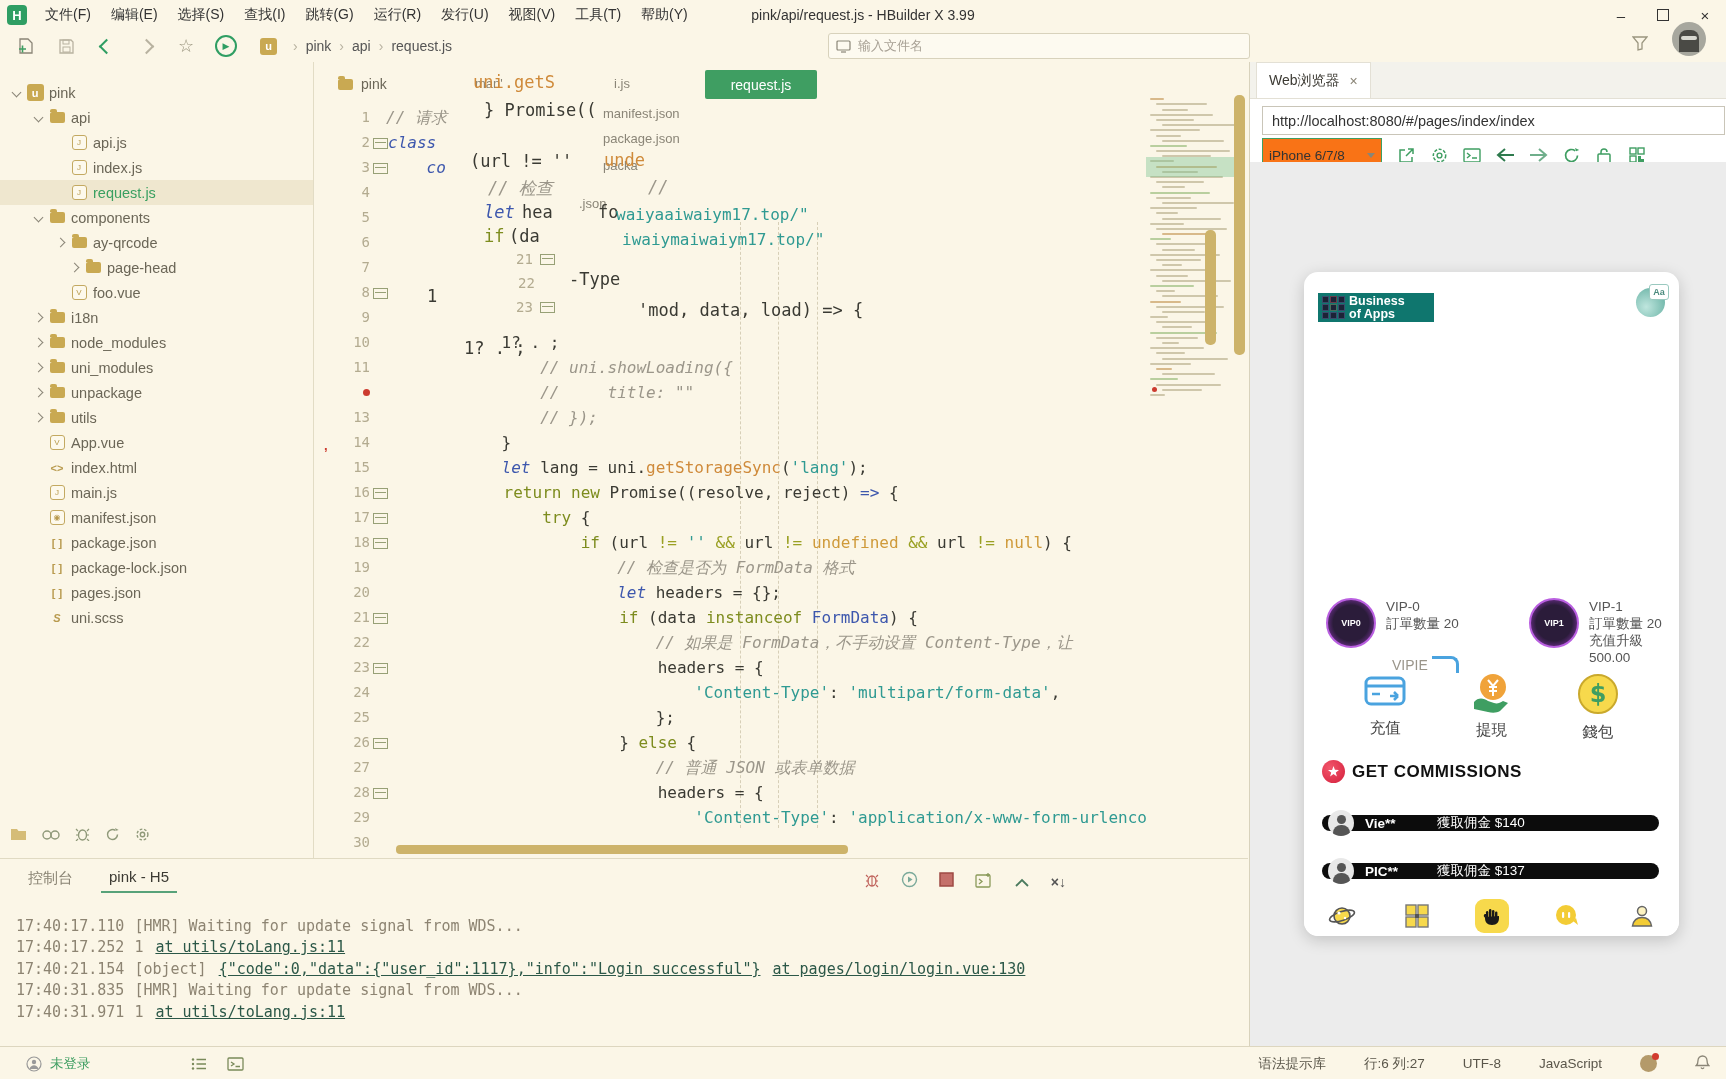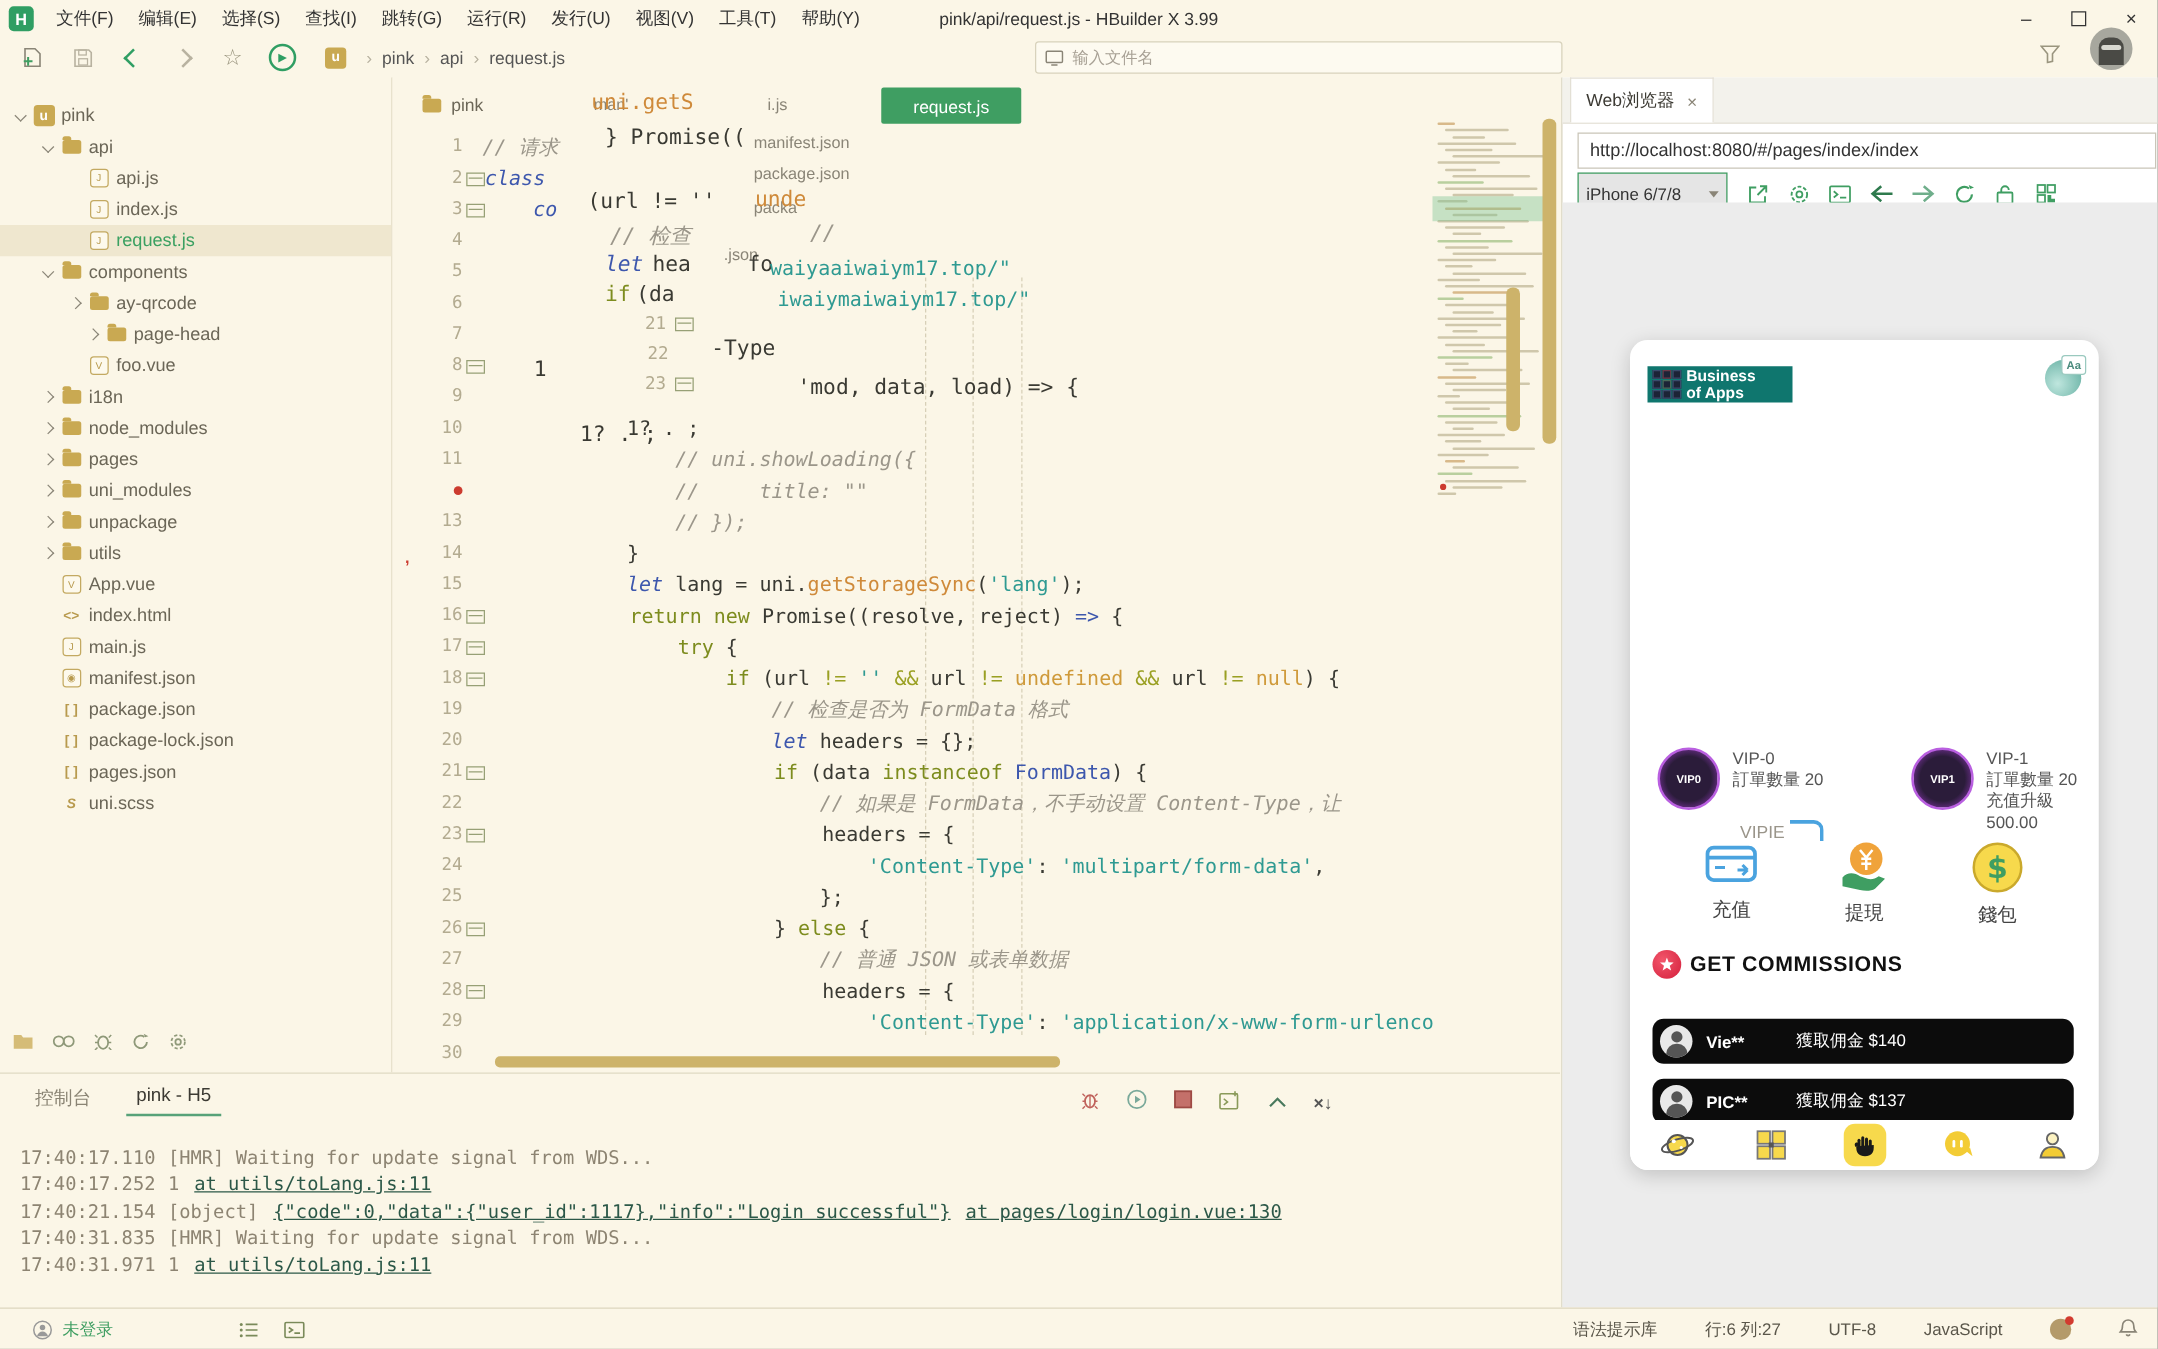--- a/index.html
+++ b/index.html
@@ -96,21 +96,21 @@
   .log-time{margin-right:10px;}
   .log-part{margin-right:12px;}
   .log-link{color:#2c5848;text-decoration:underline;cursor:pointer;}
   
   #webpanel{position:absolute;left:1249px;top:62px;width:477px;height:984px;background:#fff;border-left:1px solid #d8d2bc;}
   #web-tabstrip{position:absolute;left:0;top:0;width:100%;height:36px;background:#f3f2ec;border-bottom:1px solid #e3e0d5;}
   #web-tab{position:absolute;left:6px;top:0;height:35px;background:#fff;border:1px solid #e3e0d5;border-bottom:none;display:flex;align-items:center;padding:0 12px;font-size:14px;color:#3c3a33;gap:10px;}
   #web-tab .x{color:#8a8577;font-size:14px;}
   #url-bar{position:absolute;left:12px;top:44px;width:452px;height:27px;border:1px solid #c9c5b8;background:#fff;display:flex;align-items:center;padding-left:9px;font-size:14.5px;color:#333;}
   #device-row{position:absolute;left:12px;top:80px;width:452px;height:26px;display:flex;align-items:center;}
-  #device-select{width:106px;height:24px;border:1.5px solid #3f9e62;display:flex;align-items:center;justify-content:space-between;padding:4px 6px;font-size:13.5px;color:#333;background:#e5e5e5;}
+  #device-select{width:106px;height:24px;border:1.5px solid #3f9e62;display:flex;align-items:center;justify-content:space-between;padding:4px 6px;font-size:13.5px;color:#333;background:#f97316;}
   #device-select .dd{width:0;height:0;border-left:4px solid transparent;border-right:4px solid transparent;border-top:5px solid #8a8577;}
   #web-icons{display:flex;align-items:center;gap:13px;margin-left:14px;}
   #web-icons .wi{width:20px;height:20px;display:flex;align-items:center;justify-content:center;}
   #preview-area{position:absolute;left:0;top:100px;width:477px;height:884px;background:#ececec;}
   
   #phone{position:absolute;left:54px;top:110px;width:375px;height:664px;background:#fff;border-radius:14px;box-shadow:0 4px 16px rgba(0,0,0,.18);overflow:hidden;}
   #p-logo{position:absolute;left:14px;top:21px;width:112px;height:29px;background:#0f766e;display:flex;align-items:center;padding-left:4px;}
   #p-logo .grid{display:grid;grid-template-columns:repeat(3,7px);grid-template-rows:repeat(3,7px);gap:1px;margin-right:4px;}
   #p-logo .grid i{background:#1c2336;border:1px solid #3a4a6b;}
   #p-logo .grid i:nth-child(2){border-color:#6b3a4a;}
@@ -122,21 +122,21 @@
   .vip-badge{width:46px;height:46px;border-radius:50%;background:radial-gradient(circle,#2b1c3a 55%,#a43fd1);border:2px solid #b95fe0;color:#fff;font-size:9px;font-weight:bold;display:flex;align-items:center;justify-content:center;flex:none;}
   .vip-text{margin-left:10px;font-size:13.5px;color:#555;line-height:17px;}
   .vip-ghost{position:absolute;left:66px;top:58px;color:#9a958a;font-size:14px;display:flex;align-items:center;}
   .vip-ghost .brk{width:24px;height:14px;border-top:3px solid #4aa3df;border-right:3px solid #4aa3df;border-radius:0 8px 0 0;margin-left:4px;}
   #p-actions{position:absolute;left:0;top:400px;width:375px;display:flex;justify-content:space-around;padding:0 28px;box-sizing:border-box;}
   .p-action{display:flex;flex-direction:column;align-items:center;width:70px;}
   .p-action .lbl{margin-top:6px;font-size:15.5px;color:#444;}
   #p-comm-head{position:absolute;left:18px;top:488px;display:flex;align-items:center;}
   #p-comm-head .redc{width:23px;height:23px;border-radius:50%;background:radial-gradient(circle at 35% 35%,#f2566b,#d41f3c);display:flex;align-items:center;justify-content:center;margin-right:7px;}
   #p-comm-head .ttl{font-size:17px;font-weight:bold;color:#111;letter-spacing:.5px;}
-  .comm-row{position:absolute;left:18px;width:337px;height:36px;background:#0c0c0c;border-radius:9px;display:flex;align-items:center;color:#fff;}
+  .comm-row{position:absolute;left:18px;width:337px;height:16px;background:#0c0c0c;border-radius:9px;display:flex;align-items:center;color:#fff;}
   .comm-ava{width:26px;height:26px;border-radius:50%;background:#e8e8e8;margin-left:6px;position:relative;overflow:hidden;flex:none;}
   .comm-ava .h{position:absolute;left:9px;top:5px;width:9px;height:9px;border-radius:50%;background:#555;}
   .comm-ava .b{position:absolute;left:5px;top:15px;width:17px;height:12px;border-radius:8px 8px 0 0;background:#555;}
   .comm-user{font-weight:bold;font-size:13.5px;margin-left:11px;width:72px;}
   .comm-amt{font-size:13.5px;}
   #p-tabbar{position:absolute;left:0;bottom:0;width:375px;height:40px;background:#fff;display:flex;align-items:center;justify-content:space-around;border-radius:0 0 14px 14px;}
   .ptab{width:34px;height:34px;display:flex;align-items:center;justify-content:center;}
   .ptab.sel{background:#f7d94c;border-radius:9px;}
   
   #statusbar{position:absolute;left:0;top:1046px;width:1726px;height:33px;background:#fbf6e7;border-top:1px solid #ddd6bf;display:flex;align-items:center;font-size:13.5px;color:#5a564a;}
@@ -313,29 +313,20 @@
           <span>i18n</span>
         </div>
         <div class="tree-row" style="padding-left: 30px;">
           <span class="tchev">
             <i class="col"></i>
           </span>
           <span class="ticon">
             <span class="fold-ic"></span>
           </span>
           <span>node_modules</span>
-        </div>
-        <div class="tree-row" style="padding-left: 30px;">
-          <span class="tchev">
-            <i class="col"></i>
-          </span>
-          <span class="ticon">
-            <span class="fold-ic"></span>
-          </span>
-          <span>pages</span>
         </div>
         <div class="tree-row" style="padding-left: 30px;">
           <span class="tchev">
             <i class="col"></i>
           </span>
           <span class="ticon">
             <span class="fold-ic"></span>
           </span>
           <span>uni_modules</span>
         </div>

